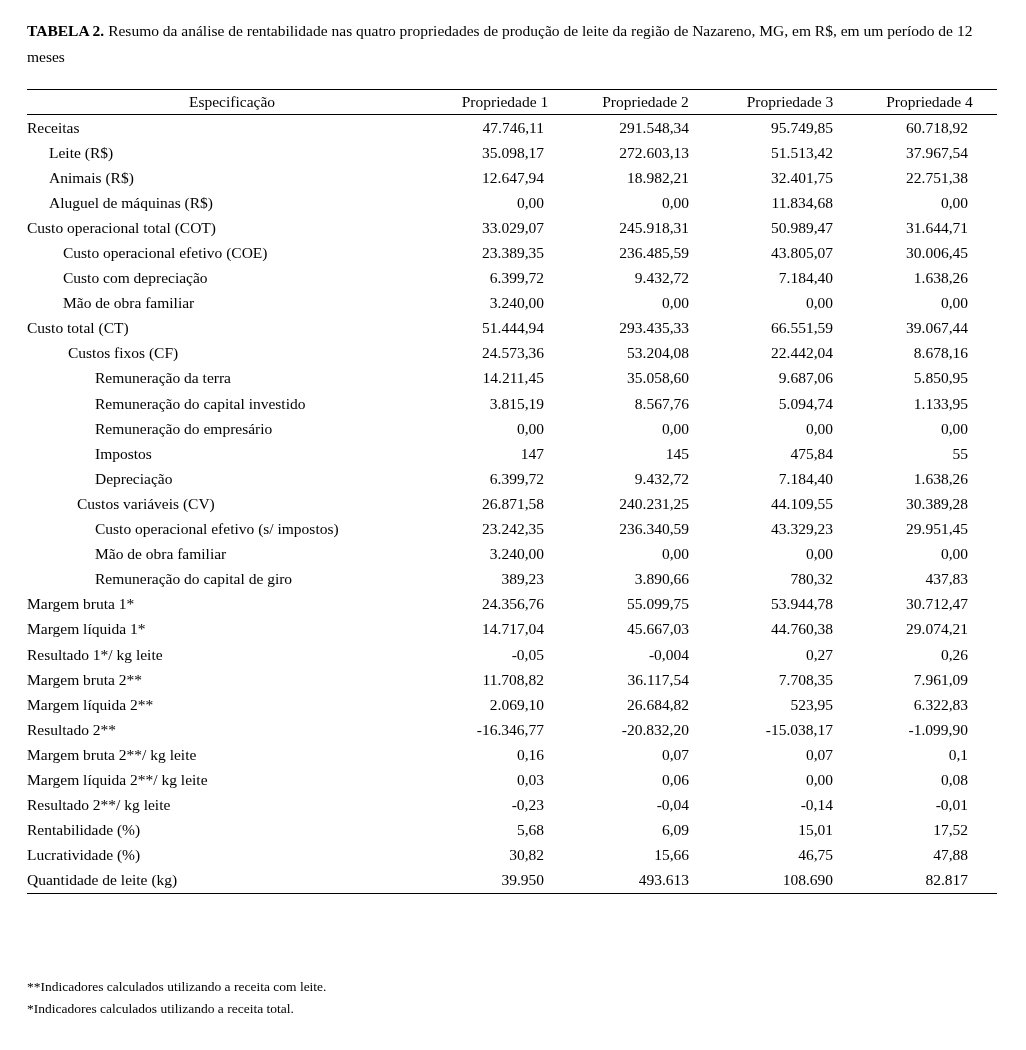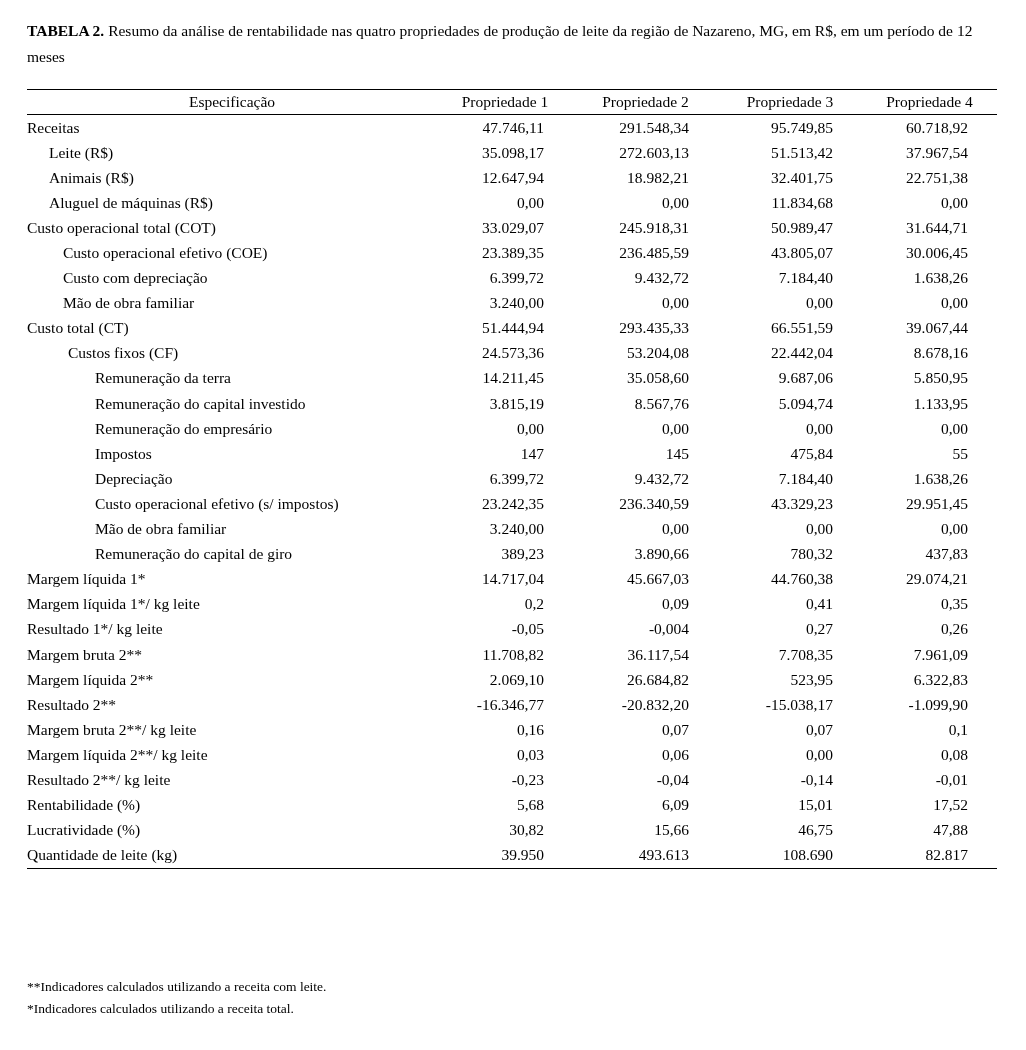--- a/index.html
+++ b/index.html
@@ -165,20 +165,27 @@
         <td class="num" style="padding-right: 29px;">55</td>
       </tr>
       <tr>
         <td class="l5">Depreciação</td>
         <td class="num" style="padding-right: 29px;">6.399,72</td>
         <td class="num" style="padding-right: 29px;">9.432,72</td>
         <td class="num" style="padding-right: 29px;">7.184,40</td>
         <td class="num" style="padding-right: 29px;">1.638,26</td>
       </tr>
       <tr>
+        <td class="l4">Custos variáveis (CV)</td>
+        <td class="num" style="padding-right: 29px;">26.871,58</td>
+        <td class="num" style="padding-right: 29px;">240.231,25</td>
+        <td class="num" style="padding-right: 29px;">44.109,55</td>
+        <td class="num" style="padding-right: 29px;">30.389,28</td>
+      </tr>
+      <tr>
         <td class="l5">Custo operacional efetivo (s/ impostos)</td>
         <td class="num" style="padding-right: 29px;">23.242,35</td>
         <td class="num" style="padding-right: 29px;">236.340,59</td>
         <td class="num" style="padding-right: 29px;">43.329,23</td>
         <td class="num" style="padding-right: 29px;">29.951,45</td>
       </tr>
       <tr>
         <td class="l5">Mão de obra familiar</td>
         <td class="num" style="padding-right: 29px;">3.240,00</td>
         <td class="num" style="padding-right: 29px;">0,00</td>
@@ -186,34 +193,34 @@
         <td class="num" style="padding-right: 29px;">0,00</td>
       </tr>
       <tr>
         <td class="l5">Remuneração do capital de giro</td>
         <td class="num" style="padding-right: 29px;">389,23</td>
         <td class="num" style="padding-right: 29px;">3.890,66</td>
         <td class="num" style="padding-right: 29px;">780,32</td>
         <td class="num" style="padding-right: 29px;">437,83</td>
       </tr>
       <tr>
+        <td class="l0">Margem bruta 1*</td>
+        <td class="num" style="padding-right: 29px;">24.356,76</td>
+        <td class="num" style="padding-right: 29px;">55.099,75</td>
+        <td class="num" style="padding-right: 29px;">53.944,78</td>
+        <td class="num" style="padding-right: 29px;">30.712,47</td>
+      </tr>
+      <tr>
         <td class="l0">Margem líquida 1*</td>
         <td class="num" style="padding-right: 29px;">14.717,04</td>
         <td class="num" style="padding-right: 29px; text-align: right;">45.667,03</td>
         <td class="num" style="padding-right: 29px;">44.760,38</td>
         <td class="num" style="padding-right: 29px;">29.074,21</td>
       </tr>
       <tr>
-        <td class="l0">Margem líquida 1*/ kg leite</td>
-        <td class="num" style="padding-right: 29px;">0,2</td>
-        <td class="num" style="padding-right: 29px;">0,09</td>
-        <td class="num" style="padding-right: 29px;">0,41</td>
-        <td class="num" style="padding-right: 29px;">0,35</td>
-      </tr>
-      <tr>
         <td class="l0">Resultado 1*/ kg leite</td>
         <td class="num" style="padding-right: 29px;">-0,05</td>
         <td class="num" style="padding-right: 29px;">-0,004</td>
         <td class="num" style="padding-right: 29px;">0,27</td>
         <td class="num" style="padding-right: 29px;">0,26</td>
       </tr>
       <tr>
         <td class="l0">Margem bruta 2**</td>
         <td class="num" style="padding-right: 29px;">11.708,82</td>
         <td class="num" style="padding-right: 29px;">36.117,54</td>

